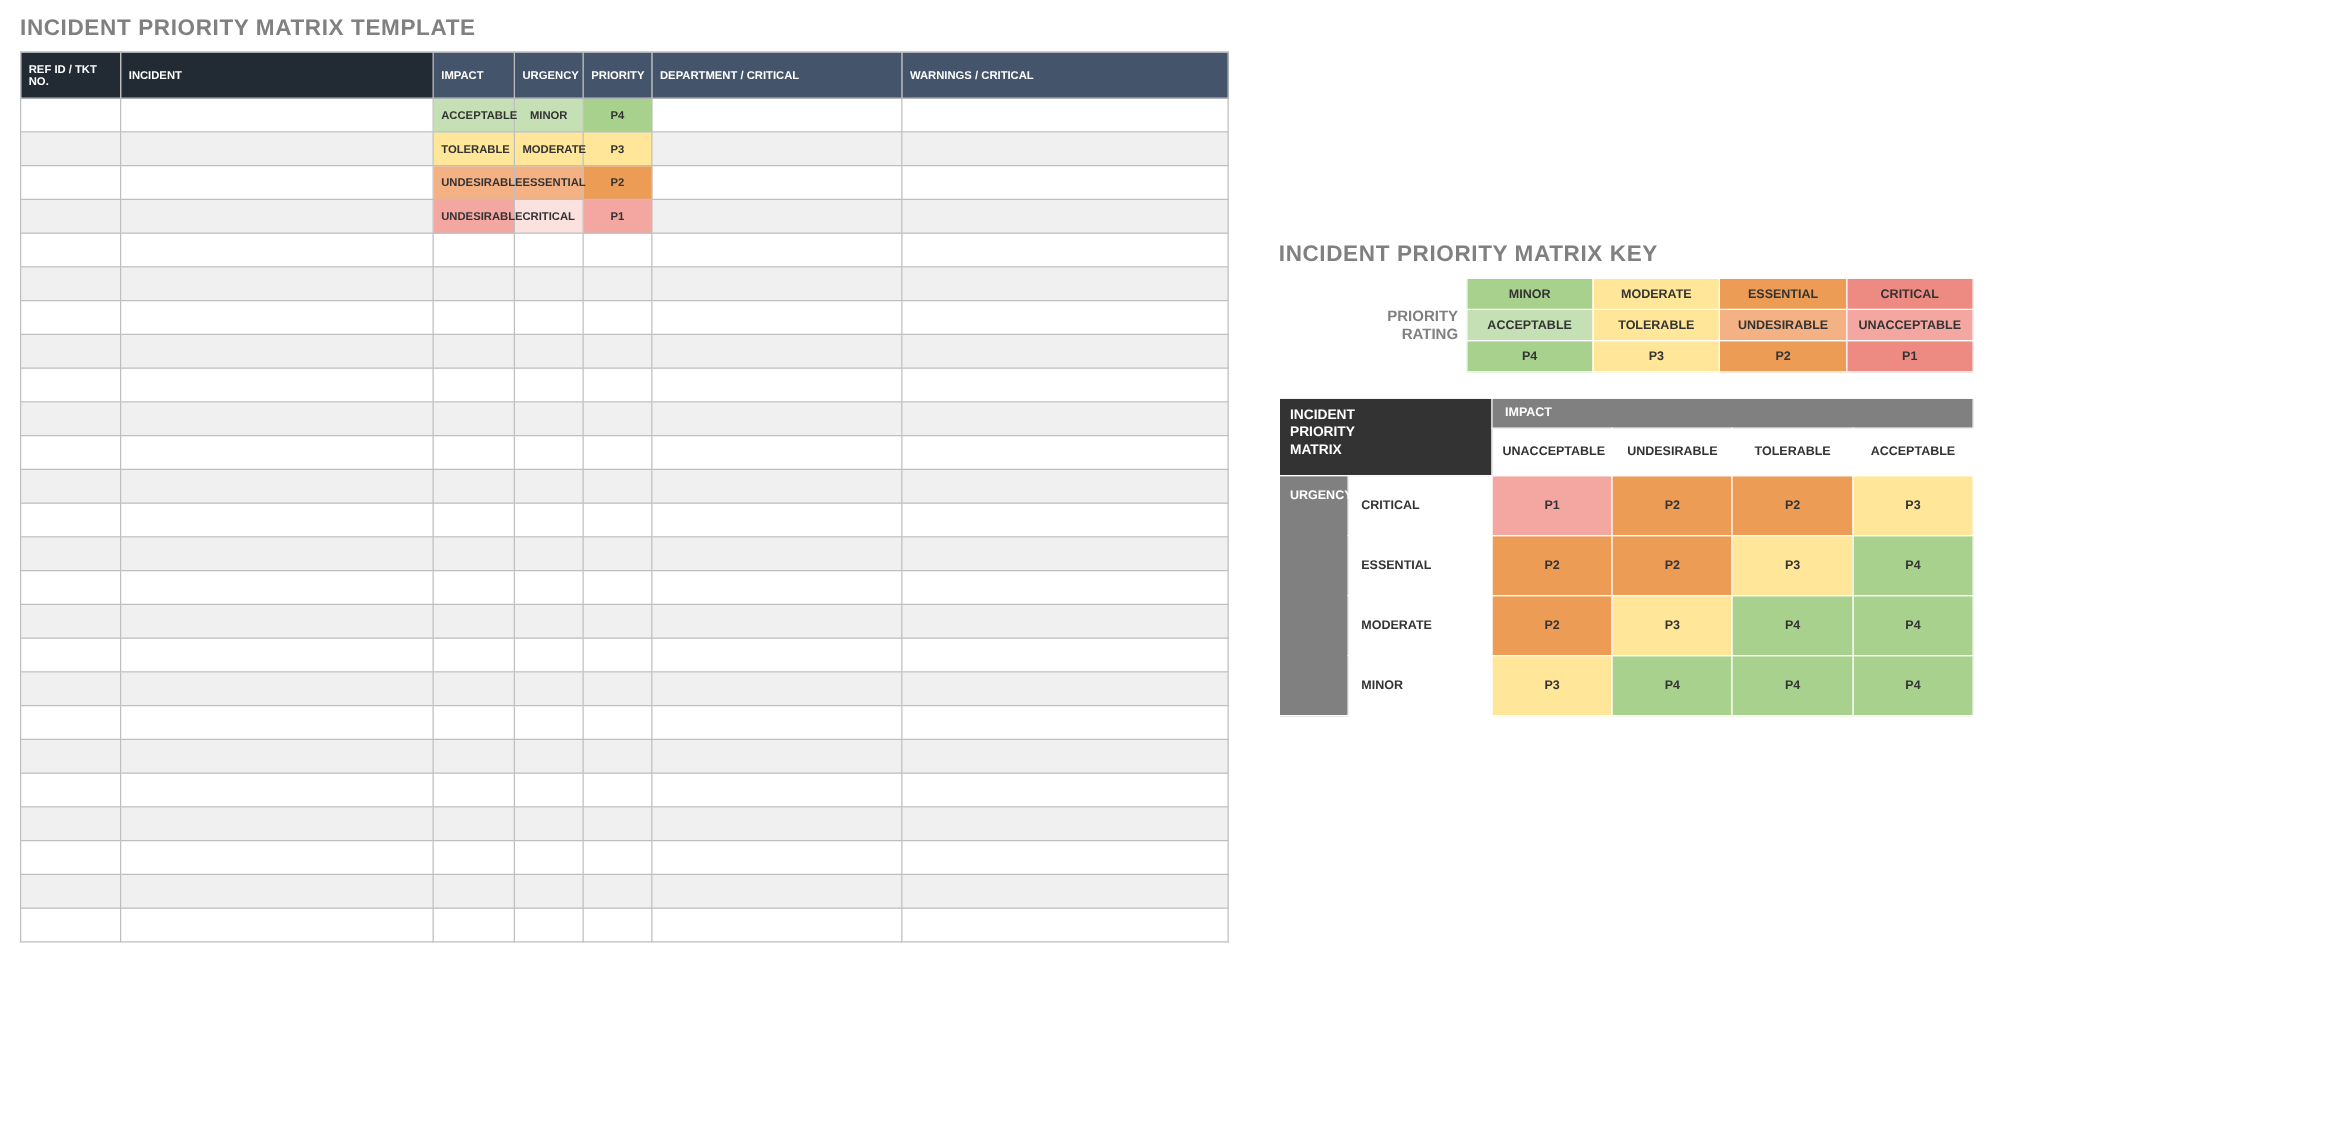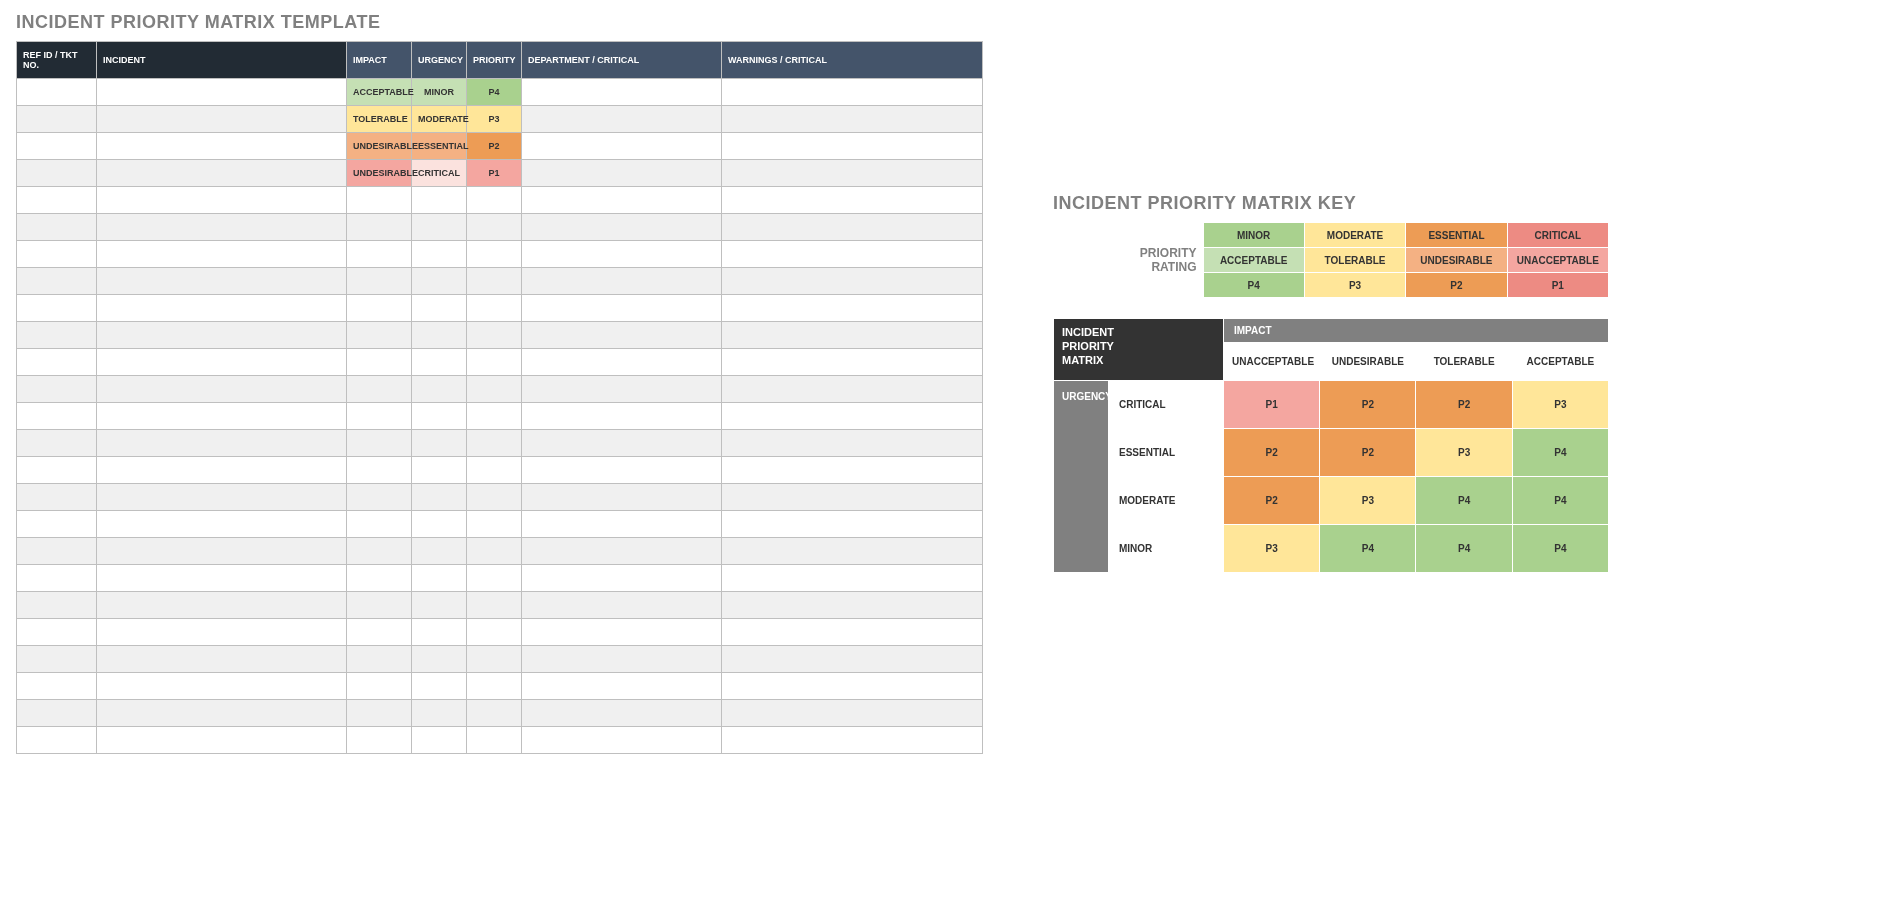--- a/index.html
+++ b/index.html
@@ -6,21 +6,21 @@
   body {
     margin: 0;
     padding: 12px 16px;
     font-family: "Century Gothic", "Avant Garde", Arial, sans-serif;
     font-size: 11px;
     background: #fff;
     color: #333;
   }
   .wrap { display: flex; gap: 40px; align-items: center; }
   .left { flex: 0 0 966px; }
-  .right { flex: 0 0 556px; margin-left: 30px; }
+  .right { flex: 0 0 556px; }
   h2.title {
     margin: 0 0 8px 0;
     font-size: 18px;
     font-weight: bold;
     color: #808080;
     letter-spacing: .5px;
   }
   table { border-collapse: collapse; width: 100%; table-layout: fixed; }
   th, td { border: 1px solid #bfbfbf; }
   

